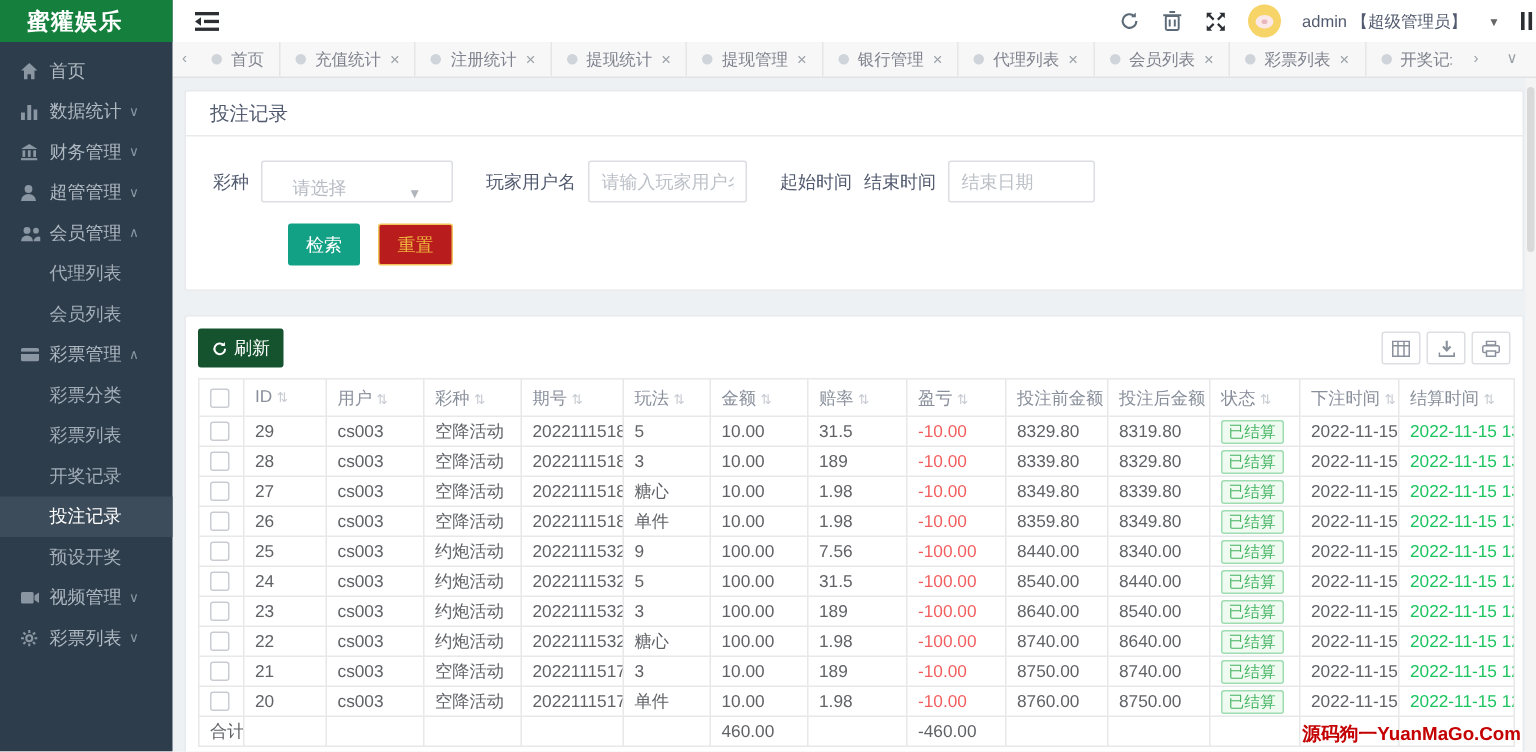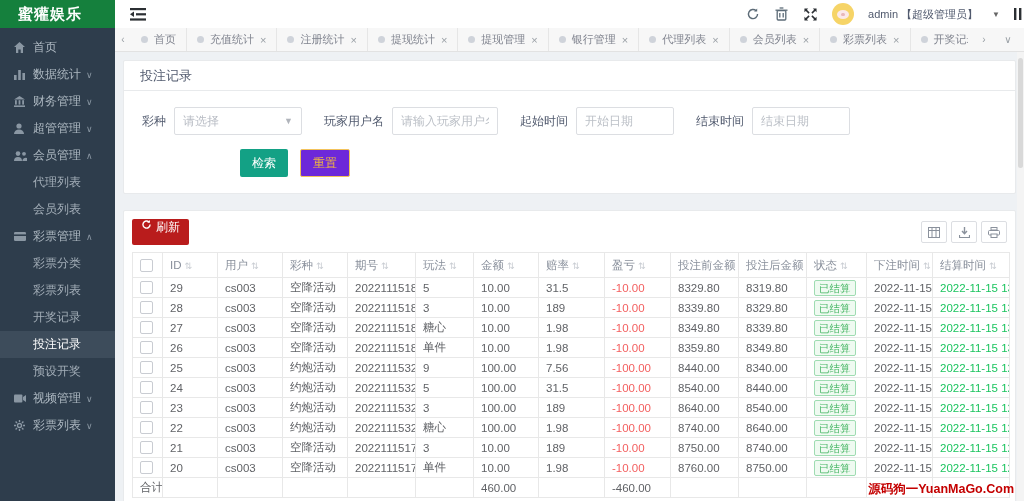--- a/index.html
+++ b/index.html
@@ -39,35 +39,35 @@
   .tab .tclose { margin-left:6px; color:#9aa0a6; font-size:11px; }
   .tabbar-right { display:flex; align-items:center; gap:8px; padding:0 8px; color:#9aa0a6; }
 
   
   .content { position:absolute; left:115px; top:52px; right:0; bottom:0; background:#eef1f4; }
   .panel { background:#fff; border:1px solid #e8eaec; border-radius:2px; margin:8px 8px 0 8px; }
   .panel-title { height:30px; line-height:30px; padding-left:16px; color:#515a6e; font-size:13px; border-bottom:1px solid #e8eaec; }
   .form-row { display:flex; align-items:center; padding:16px 0 0 18px; }
   .flabel { color:#515a6e; margin-right:8px; white-space:nowrap; }
   .select { width:128px; height:28px; border:1px solid #dcdee2; border-radius:2px; background:#fff;
-    display:flex; align-items:center; padding:0 8px; color:#b8bcc4; margin-right:22px; cursor:pointer; }
+    display:flex; align-items:flex-end; padding:0 20px; color:#b8bcc4; margin-right:22px; cursor:pointer; }
   .select .sel-caret { margin-left:auto; font-size:9px; color:#b0b4bb; }
   .finput { height:28px; border:1px solid #dcdee2; border-radius:2px; padding:0 8px; color:#515a6e; font-size:12px; outline:none; }
   .finput::placeholder { color:#bcc0c7; }
   .w106 { width:106px; margin-right:22px; }
   .w98 { width:98px; margin-right:22px; }
-  .btn-row { display:flex; align-items:center; gap:12px; padding:14px 0 16px 68px;margin-left:48px; }
+  .btn-row { display:flex; align-items:center; gap:12px; padding:14px 0 16px 68px; }
   .btn-search { background:#13a185; color:#fff; border:none; border-radius:2px; height:28px; padding:0 12px; font-size:12px; cursor:pointer; }
-  .btn-reset { background:#6d28d9; color:#f0b63f; border:1px solid #f3c35b; border-radius:2px; height:28px; padding:0 12px; font-size:12px; cursor:pointer; }
+  .btn-reset { background:#b91c1c; color:#f0b63f; border:1px solid #f3c35b; border-radius:2px; height:28px; padding:0 12px; font-size:12px; cursor:pointer; }
 
   
   .table-panel { margin-top:16px; padding:8px; }
   .table-toolbar { display:flex; align-items:center; margin-bottom:7px; }
-  .btn-refresh { background:#b91c1c; color:#fff; border:none; border-radius:2px; height:26px; padding:0 9px; font-size:12px;
-    display:inline-flex; align-items:flex-start; gap:4px; cursor:pointer; }
+  .btn-refresh { background:#14532d; color:#fff; border:none; border-radius:2px; height:26px; padding:0 9px; font-size:12px;
+    display:inline-flex; align-items:center; gap:4px; cursor:pointer; }
   .tool-right { margin-left:auto; display:flex; gap:4px; }
   .tool-btn { width:26px; height:22px; border:1px solid #dcdee2; border-radius:2px; background:#fff; display:flex; align-items:center; justify-content:center; cursor:pointer; }
 
   table { border-collapse:collapse; table-layout:fixed; width:100%; }
   th,td { border:1px solid #e8e8e8; text-align:left; padding:0 7px; white-space:nowrap; overflow:hidden; font-weight:normal; }
   thead th { height:25px; color:#888f9b; background:#fff; font-size:11.5px; }
   tbody td { height:20px; color:#606266; font-size:11.5px; }
   .sort-ic { color:#c8ccd2; font-size:9px; margin-left:3px; }
   .cbox { width:13px; height:13px; border:1px solid #c9ccd2; border-radius:2px; background:#fff; cursor:pointer; }
   td.red, .red { color:#f35f5f; }
@@ -317,21 +317,20 @@
     <div class="panel-title">投注记录</div>
     <div class="form-row">
       <span class="flabel">彩种</span>
       <span class="select">
         <span>请选择</span>
         <span class="sel-caret">▼</span>
       </span>
       <span class="flabel">玩家用户名</span>
       <input class="finput w106" placeholder="请输入玩家用户名" style="">
       <span class="flabel">起始时间</span>
-      <input class="finput w98" placeholder="开始日期" style="">
       <span class="flabel">结束时间</span>
       <input class="finput w98" placeholder="结束日期" style="">
     </div>
     <div class="btn-row">
       <button class="btn-search">检索</button>
       <button class="btn-reset">重置</button>
     </div>
   </div>
 
   <div class="panel table-panel">

